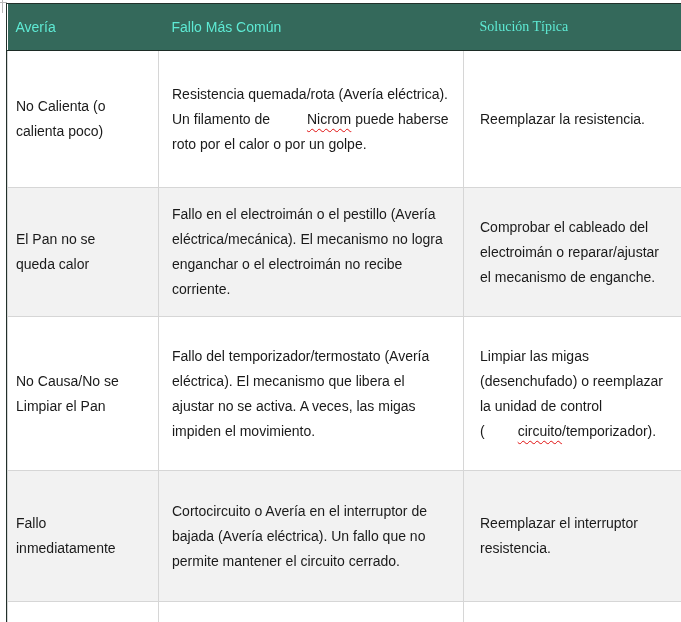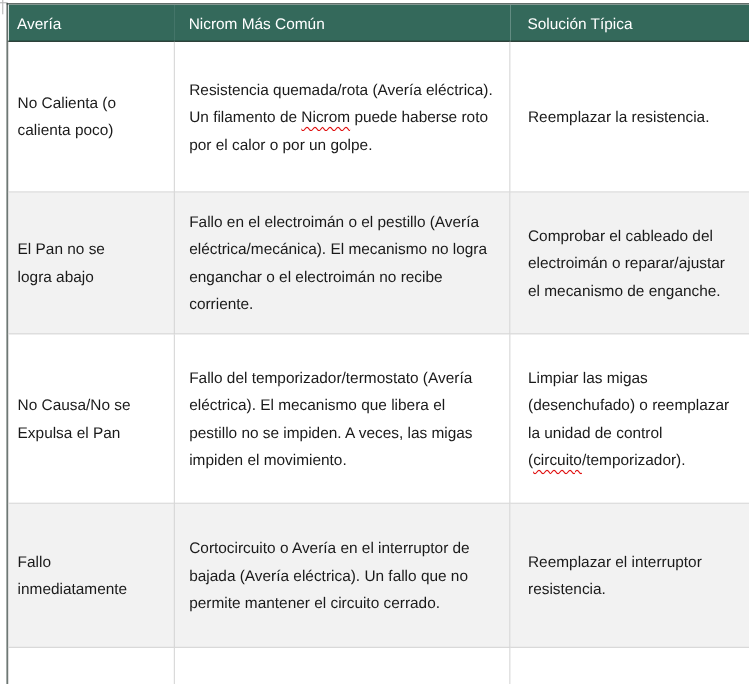--- a/index.html
+++ b/index.html
@@ -44,33 +44,33 @@
     border-collapse: collapse;
     table-layout: fixed;
     width: 675px;
   }
   col.c1 { width: 151px; }
   col.c2 { width: 305px; }
   col.c3 { width: 219px; }
 
   th {
     background: #34695b;
-    color: #ffffff;
+    color: #5eead4;
     font-weight: 400;
     font-size: 14px;
     text-align: left;
-    height: 33px;
+    height: 46px;
     padding: 0;
     border: none;
     border-bottom: 1px solid #1c2b25;
     vertical-align: middle;
   }
   th.h1 { padding-left: 8px; }
   th.h2 { padding-left: 13px; }
-  th.h3 { padding-left: 16px; }
+  th.h3 { padding-left: 16px; font-family: Liberation Serif, serif; }
 
   td {
     border: 1px solid #d6d6d6;
     vertical-align: middle;
     font-size: 14px;
     line-height: 25px;
     color: #1a1a1a;
     padding: 9px 10px 9px 12px;
     background: #ffffff;
   }
@@ -87,66 +87,67 @@
   tr.r5 td { height: 118px; }
 
   .line { display: block; }
 
   .sq {
     text-decoration: underline;
     text-decoration-style: wavy;
     text-decoration-color: #e01010;
     text-decoration-thickness: 1px;
     text-underline-offset: 4px;
+    margin-left: 33px;
   }
 </style>
 </head>
 <body>
 
 <div class="page">
   <div class="corner-v"></div>
   <div class="corner-h"></div>
 
   <div class="table-wrap">
     <table>
       <colgroup>
         <col class="c1">
           <col class="c2">
           <col class="c3">
       </colgroup>
       <thead>
         <tr>
           <th class="h1">Avería</th>
-          <th class="h2">Nicrom Más Común</th>
+          <th class="h2">Fallo Más Común</th>
           <th class="h3">Solución Típica</th>
         </tr>
       </thead>
       <tbody>
         <tr class="r1">
           <td class="c1">
             <span class="line">No Calienta (o</span>
             <span class="line">calienta poco)</span>
           </td>
           <td class="c2"><span>Resistencia quemada/rota (Avería eléctrica). Un filamento de </span><span class="sq">Nicrom</span><span> puede haberse roto por el calor o por un golpe.</span></td>
           <td class="c3"><span>Reemplazar la resistencia.</span><span class="sq"></span><span></span></td>
         </tr>
         <tr class="r2 alt">
           <td class="c1">
             <span class="line">El Pan no se</span>
-            <span class="line">logra abajo</span>
+            <span class="line">queda calor</span>
           </td>
           <td class="c2"><span>Fallo en el electroimán o el pestillo (Avería eléctrica/mecánica). El mecanismo no logra enganchar o el electroimán no recibe corriente.</span><span class="sq"></span><span></span></td>
           <td class="c3"><span>Comprobar el cableado del electroimán o reparar/ajustar el mecanismo de enganche.</span><span class="sq"></span><span></span></td>
         </tr>
         <tr class="r3">
           <td class="c1">
             <span class="line">No Causa/No se</span>
-            <span class="line">Expulsa el Pan</span>
+            <span class="line">Limpiar el Pan</span>
           </td>
-          <td class="c2"><span>Fallo del temporizador/termostato (Avería eléctrica). El mecanismo que libera el pestillo no se impiden. A veces, las migas impiden el movimiento.</span><span class="sq"></span><span></span></td>
+          <td class="c2"><span>Fallo del temporizador/termostato (Avería eléctrica). El mecanismo que libera el ajustar no se activa. A veces, las migas impiden el movimiento.</span><span class="sq"></span><span></span></td>
           <td class="c3"><span>Limpiar las migas (desenchufado) o reemplazar la unidad de control (</span><span class="sq">circuito</span><span>/temporizador).</span></td>
         </tr>
         <tr class="r4 alt">
           <td class="c1">
             <span class="line">Fallo</span>
             <span class="line">inmediatamente</span>
           </td>
           <td class="c2"><span>Cortocircuito o Avería en el interruptor de bajada (Avería eléctrica). Un fallo que no permite mantener el circuito cerrado.</span><span class="sq"></span><span></span></td>
           <td class="c3"><span>Reemplazar el interruptor resistencia.</span><span class="sq"></span><span></span></td>
         </tr>

